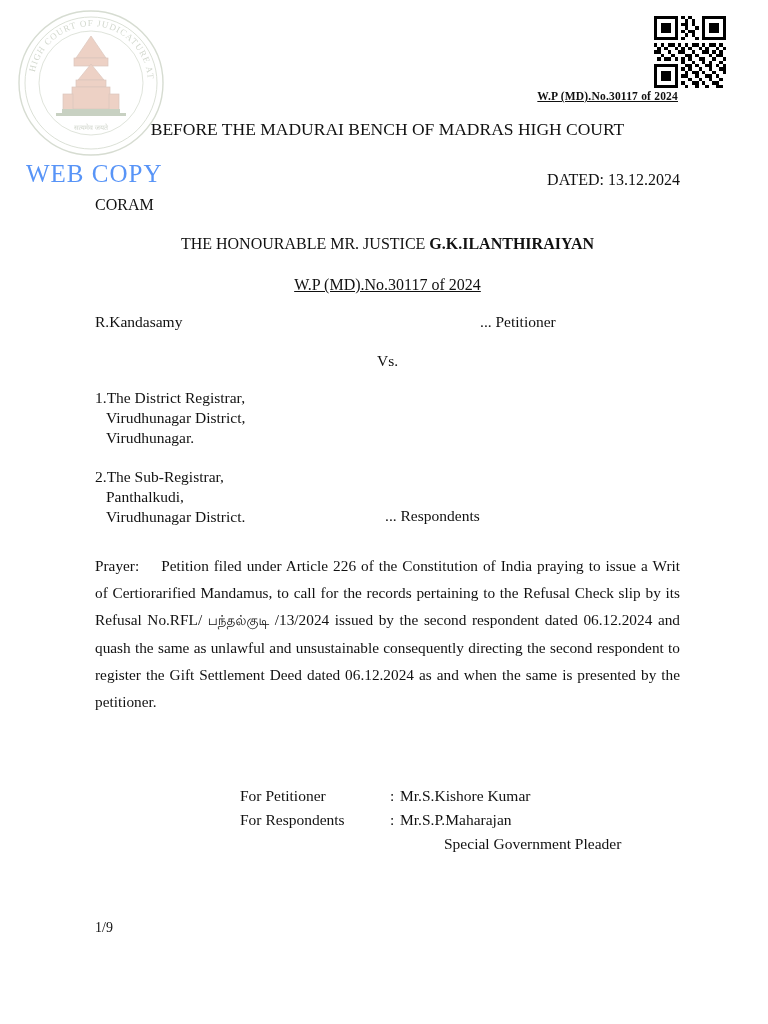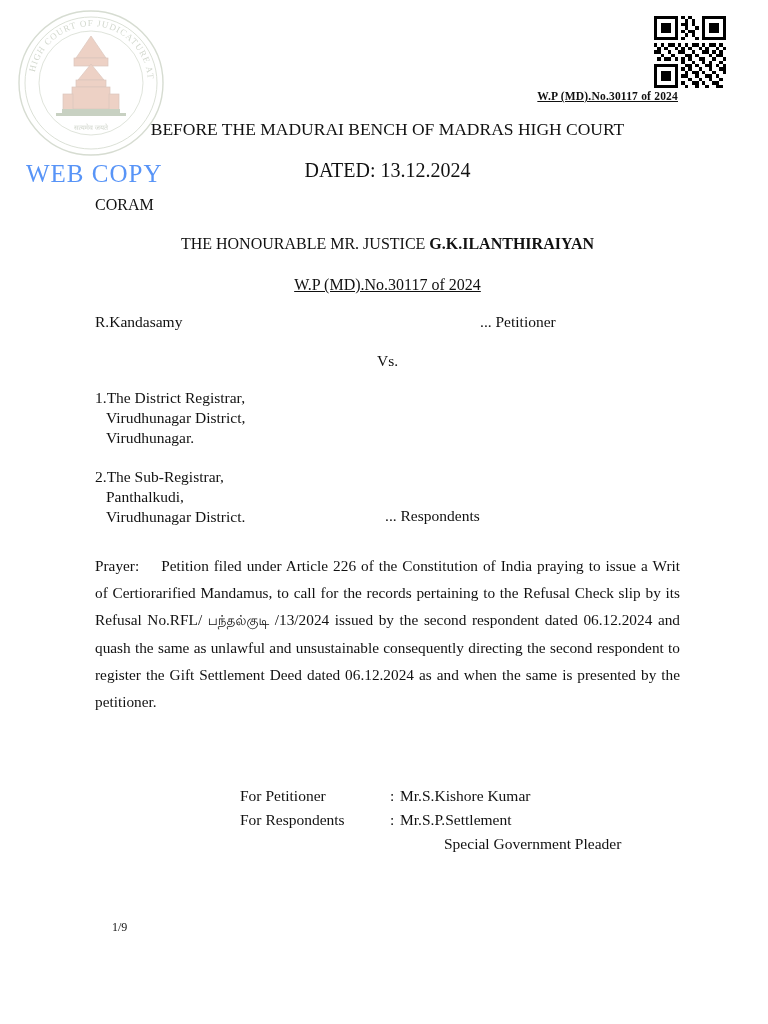--- a/index.html
+++ b/index.html
@@ -75,23 +75,23 @@
     position: absolute;
     left: 95px;
     width: 585px;
     top: 119px;
     font-size: 17.5px;
     text-align: center;
   }
   .t-dated {
     position: absolute;
     left: 95px; width: 585px;
-    top: 159px;
-    font-size: 20px;
-    text-align: center;
+    top: 171px;
+    font-size: 16px;
+    text-align: right;
   }
   .t-coram {
     position: absolute;
     left: 95px; width: 585px;
     top: 196px;
     font-size: 16px;
     text-align: left;
   }
   .t-judge {
     position: absolute;
@@ -173,23 +173,23 @@
     line-height: 1.55;
   }
   .counsel table { border-collapse: collapse; }
   .counsel td { padding: 0; vertical-align: top; }
   .counsel td.col1 { width: 150px; }
   .counsel td.col2 { width: 10px; }
   .counsel .sub { padding-left: 8px; margin-left: 36px; }
 
   .pageno {
     position: absolute;
-    left: 112px;
+    left: 95px;
     top: 920px;
-    font-size: 12px;
+    font-size: 14px;
   }
 </style>
 </head>
 <body>
 
 <div class="page">
 
   <div class="seal">
     <svg width="150" height="150" viewBox="0 0 150 150" xmlns="http://www.w3.org/2000/svg">
       <circle cx="75" cy="75" r="72" fill="none" stroke="#7a8d6a" stroke-width="1.4"></circle>
@@ -375,21 +375,21 @@
       <tbody>
           <tr>
         <td class="col1">For Petitioner</td>
         <td class="col2">:</td>
         <td>Mr.S.Kishore Kumar</td>
       </tr>
       <tr>
         <td class="col1">For Respondents</td>
         <td class="col2">:</td>
         <td>
-          <div>Mr.S.P.Settlement</div>
+          <div>Mr.S.P.Maharajan</div>
           <div class="sub">Special Government Pleader</div>
         </td>
       </tr>
     </tbody>
       </table>
   </div>
 
   <div class="pageno">1/9</div>
 
 </div>

